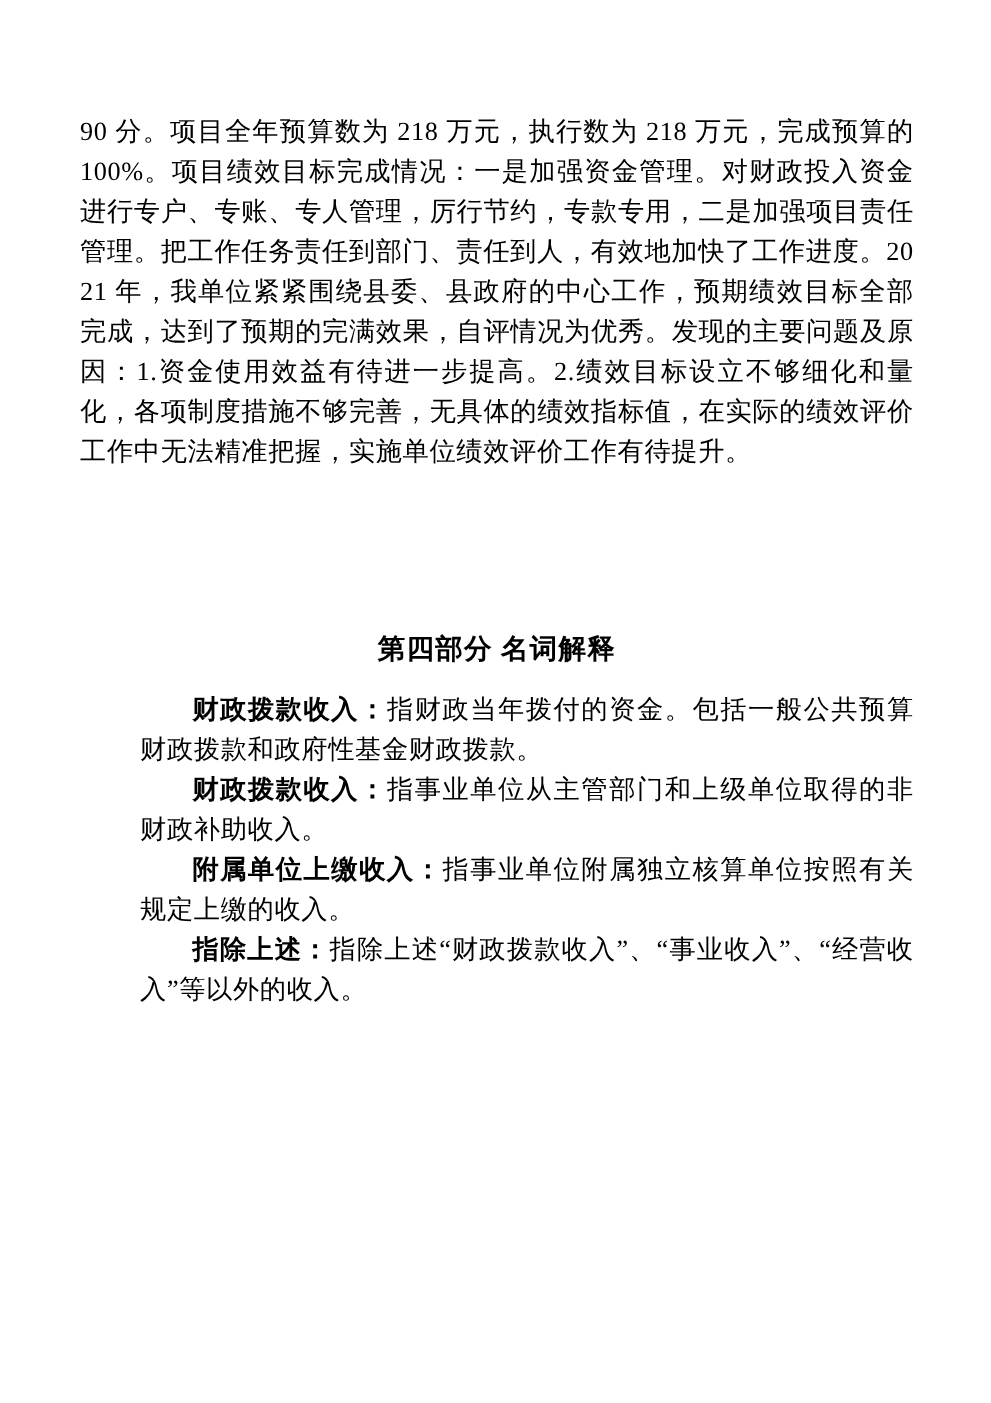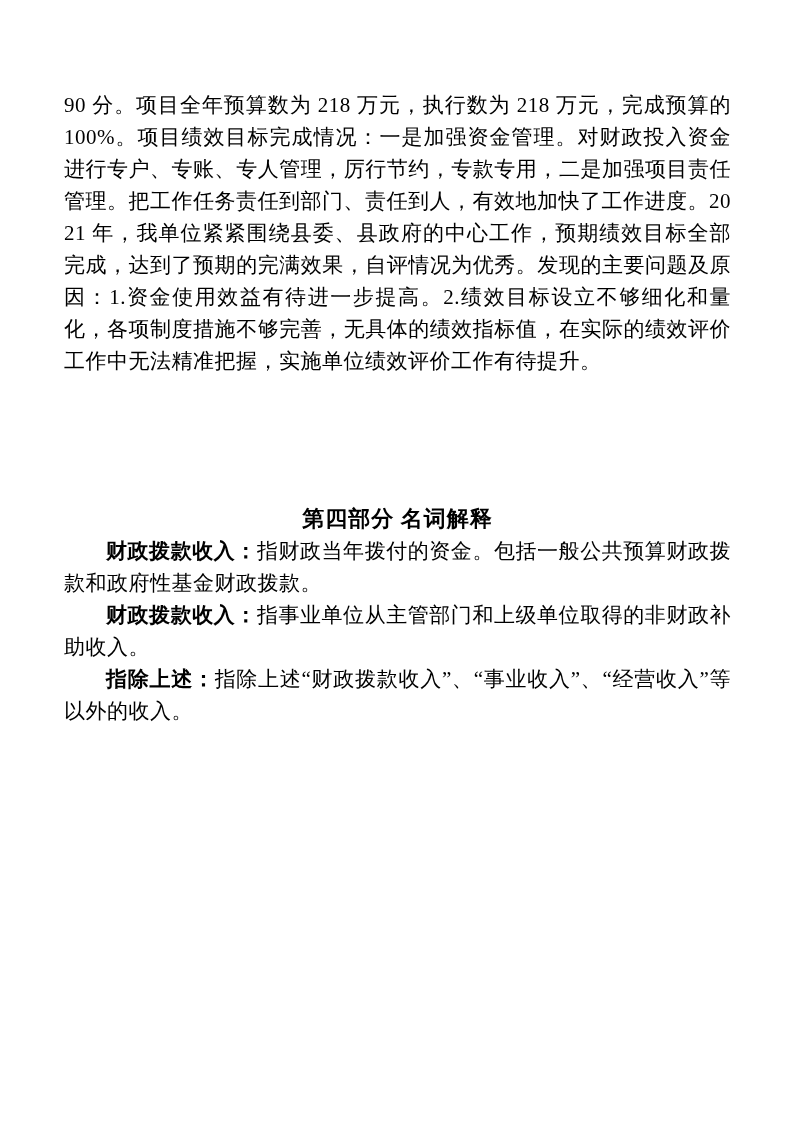--- a/index.html
+++ b/index.html
@@ -28,29 +28,30 @@
     line-height: 32px;
     text-align: justify;
     text-justify: inter-ideograph;
     word-break: break-all;
     letter-spacing: 0.5px;
   }
   .intro {
     text-indent: 0;
   }
   .section-title {
-    margin: 126px 0 0 0;
+    margin: 126px 0 16px 0;
     font-size: 22px;
     line-height: 32px;
     font-weight: bold;
     text-align: center;
     letter-spacing: 1px;
   }
   .def {
     text-indent: 2em;
+    margin-left: 48px;
   }
   .term {
     font-weight: bold;
   }
 </style>
 </head>
 <body>
 
 <div class="page">
   <div class="content">
@@ -59,19 +60,20 @@
 
     <h1 class="section-title">第四部分 名词解释</h1>
 
     <div id="definitions">
   <p class="para def"><b class="term">财政拨款收入：</b><span>指财政当年拨付的资金。包括一般公共预算财政拨款和政府性基金财政拨款。</span></p>
 
   <p class="para def"><b class="term">财政拨款收入：</b><span>指事业单位从主管部门和上级单位取得的非财政补助收入。</span></p>
 
 
 
+  <p class="para def"><b class="term">附属单位上缴收入：</b><span>指事业单位附属独立核算单位按照有关规定上缴的收入。</span></p>
 
   <p class="para def"><b class="term">指除上述：</b><span>指除上述“财政拨款收入”、“事业收入”、“经营收入”等以外的收入。</span></p>
 
 </div>
 
   </div>
 </div>
 
 </body></html>

